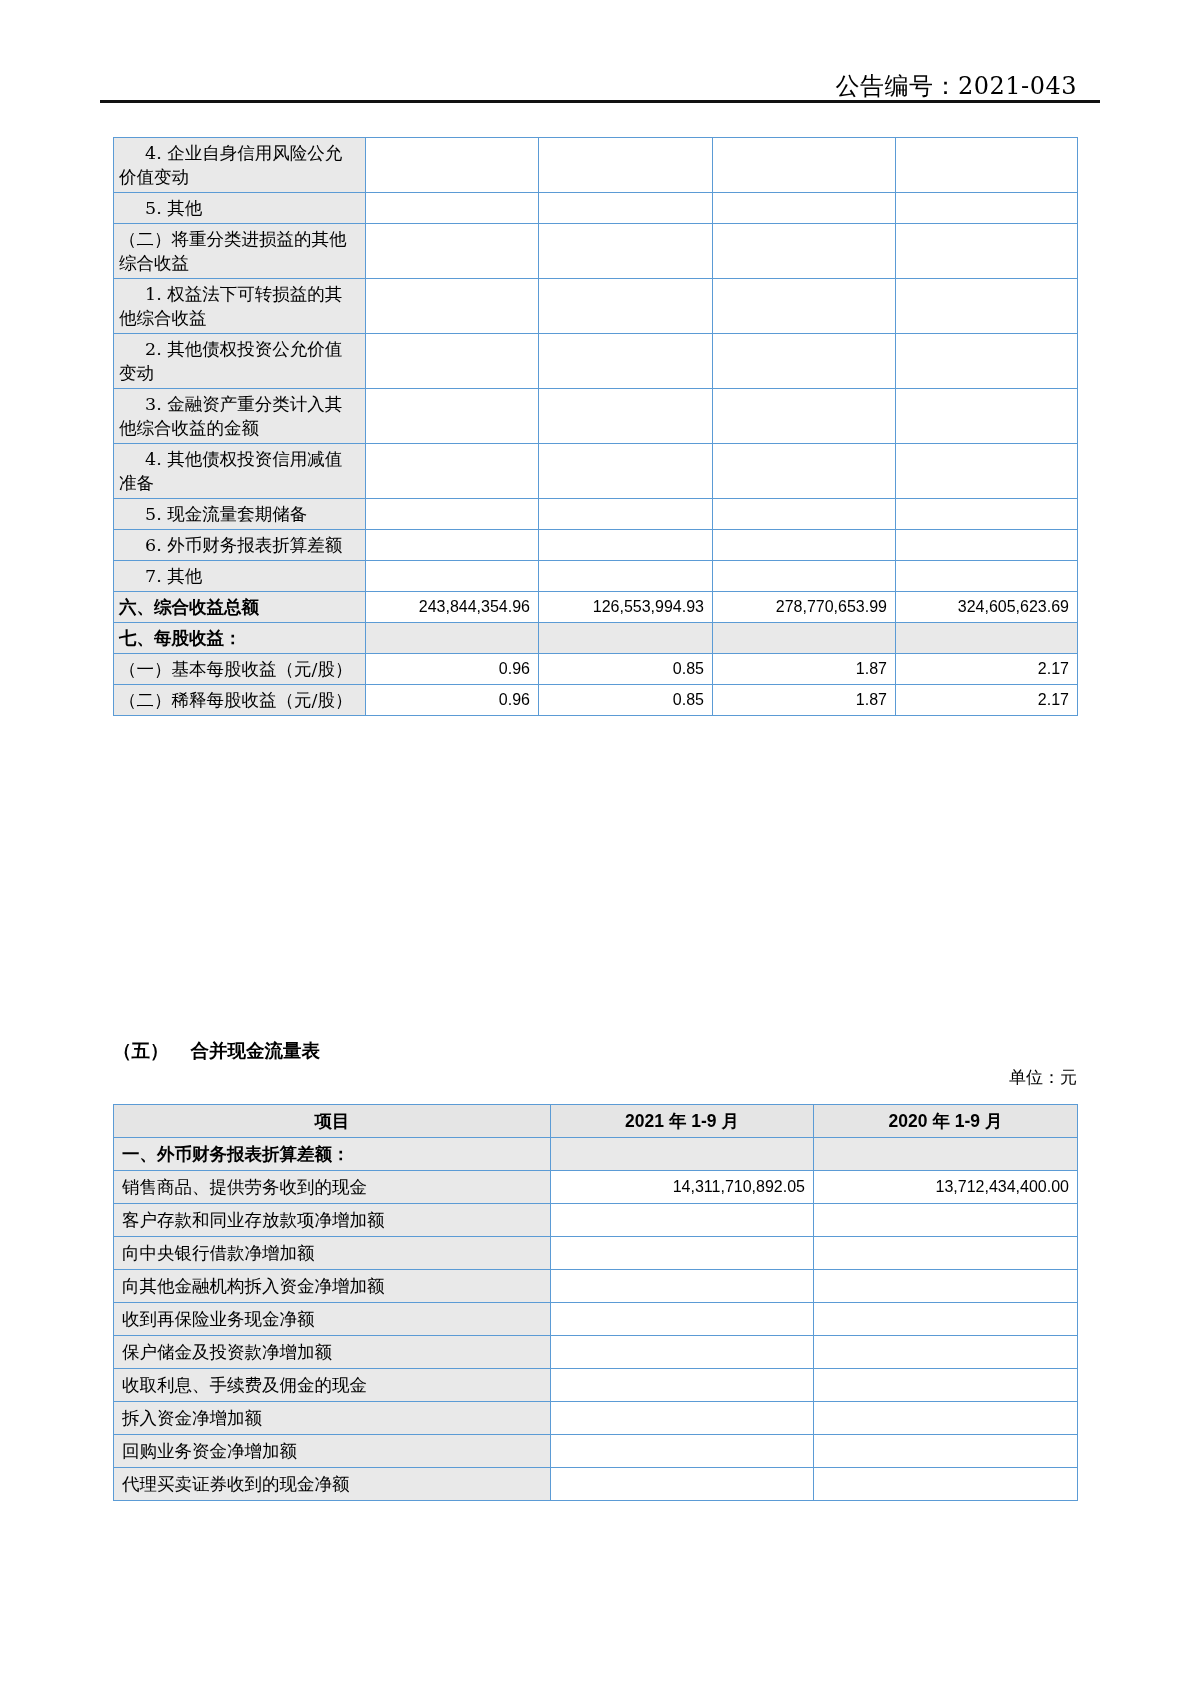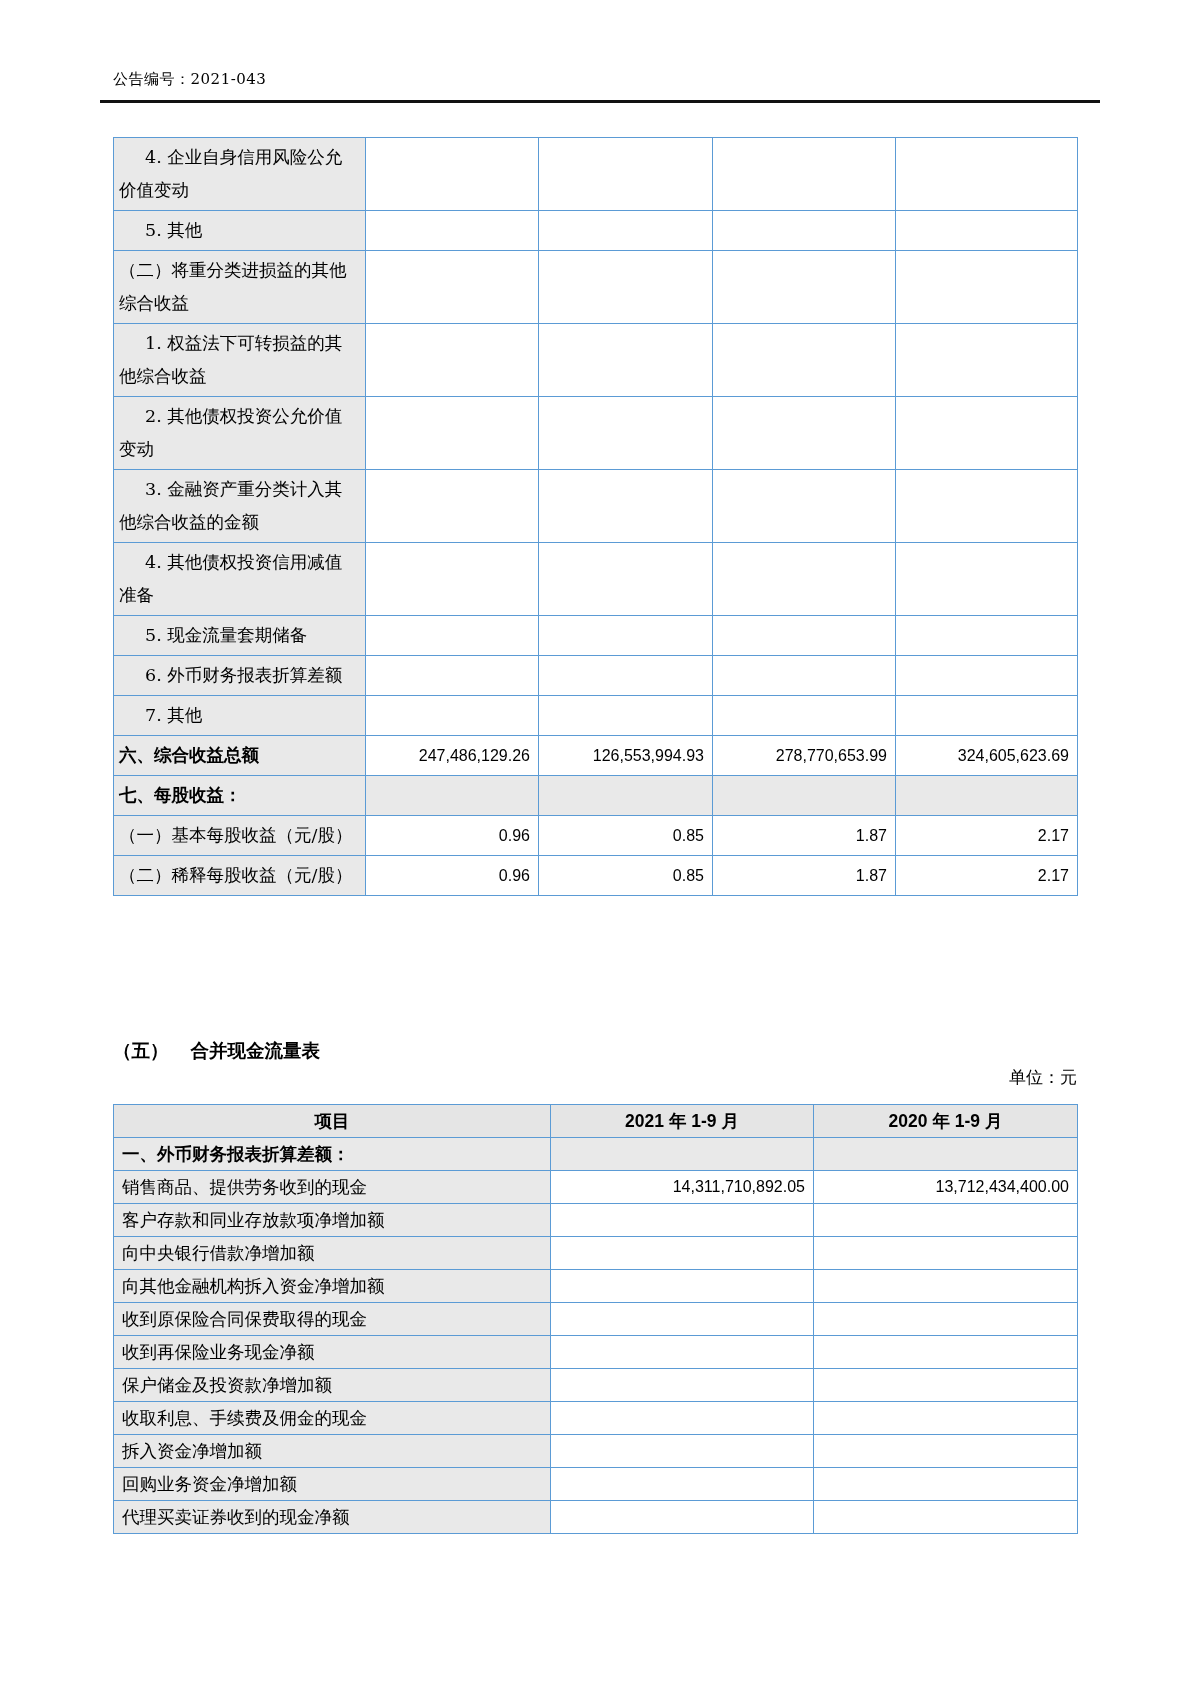--- a/index.html
+++ b/index.html
@@ -1,29 +1,29 @@
 <!DOCTYPE html>
 <html><head>
 <meta charset="utf-8">
 <style>
   html,body{margin:0;padding:0;background:#ffffff;}
   .page{position:relative;width:1200px;height:1696px;background:#ffffff;overflow:hidden;
         font-family:"DejaVu Serif","Liberation Serif",serif;color:#000;}
 
   
-  .ann-no{position:absolute;top:70px;left:113px;width:964px;
-          font-size:15px;letter-spacing:.5px;}
+  .ann-no{position:absolute;top:70px;left:113px;width:964px;text-align:right;
+          font-size:24px;letter-spacing:.5px;}
   .rule{position:absolute;top:100px;left:100px;width:1000px;height:3px;background:#111;}
 
   
   table{border-collapse:collapse;table-layout:fixed;width:964px;}
   td,th{border:1px solid #5B9BD5;vertical-align:middle;overflow:hidden;}
   .t1{position:absolute;top:137px;left:113px;}
   .t2{position:absolute;top:1104px;left:113px;}
-  td.lbl{background:#E9E9E9;font-size:17.5px;line-height:33px;padding:3px 6px 3px 5px;
+  td.lbl{background:#E9E9E9;font-size:17.5px;line-height:24px;padding:3px 6px 3px 5px;
          text-align:left;word-break:break-all;}
   td.lbl.ind{text-indent:26px;}
   td.val{background:#fff;text-align:right;font-family:"Liberation Sans",sans-serif;
          font-size:16px;padding:3px 8px 3px 4px;}
   td.gray{background:#E9E9E9;}
   .bold{font-weight:bold;font-family:"Liberation Sans",sans-serif;}
   .t2 td.lbl{padding-left:8px;line-height:25px;padding-top:3.5px;padding-bottom:3.5px;}
   .t2 th{background:#e5e5e5;font-family:"Liberation Sans",sans-serif;font-weight:bold;
          font-size:17.5px;line-height:25px;padding:3.5px 4px;text-align:center;}
 
@@ -115,21 +115,21 @@
         </tr>
         <tr>
           <td class="lbl ind">7. 其他</td>
           <td class="val"></td>
           <td class="val"></td>
           <td class="val"></td>
           <td class="val"></td>
         </tr>
         <tr>
           <td class="lbl bold">六、综合收益总额</td>
-          <td class="val">247,486,129.26</td>
+          <td class="val">243,844,354.96</td>
           <td class="val">126,553,994.93</td>
           <td class="val">278,770,653.99</td>
           <td class="val">324,605,623.69</td>
         </tr>
         <tr>
           <td class="lbl bold">七、每股收益：</td>
           <td class="val gray"></td>
           <td class="val gray"></td>
           <td class="val gray"></td>
           <td class="val gray"></td>
@@ -190,25 +190,20 @@
           <td class="lbl">向中央银行借款净增加额</td>
           <td class="val"></td>
           <td class="val"></td>
         </tr>
         <tr>
           <td class="lbl">向其他金融机构拆入资金净增加额</td>
           <td class="val"></td>
           <td class="val"></td>
         </tr>
         <tr>
-          <td class="lbl">收到原保险合同保费取得的现金</td>
-          <td class="val"></td>
-          <td class="val"></td>
-        </tr>
-        <tr>
           <td class="lbl">收到再保险业务现金净额</td>
           <td class="val"></td>
           <td class="val"></td>
         </tr>
         <tr>
           <td class="lbl">保户储金及投资款净增加额</td>
           <td class="val"></td>
           <td class="val"></td>
         </tr>
         <tr>

